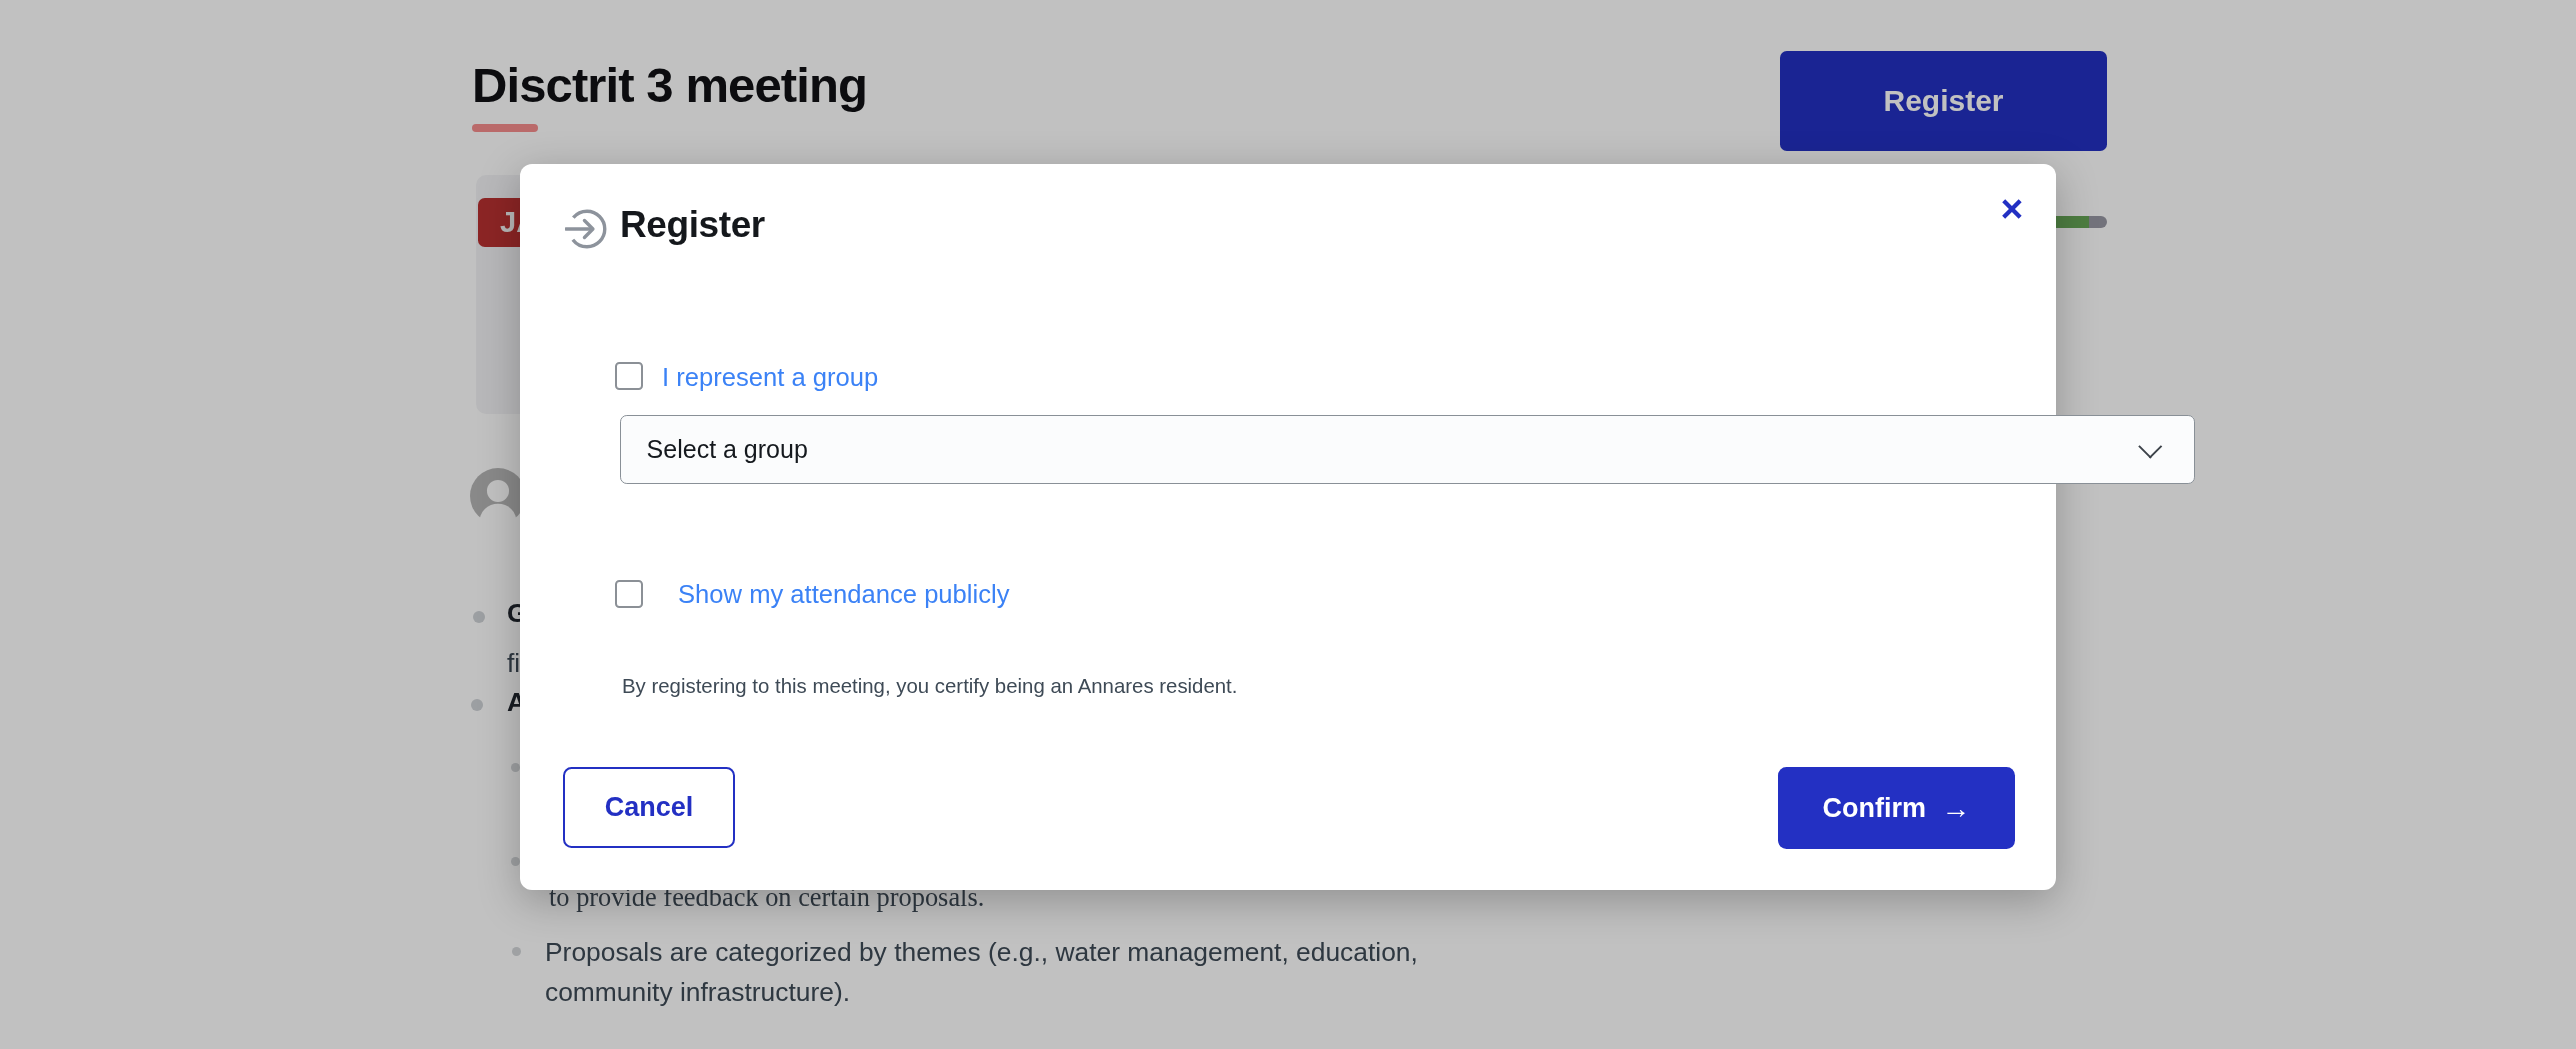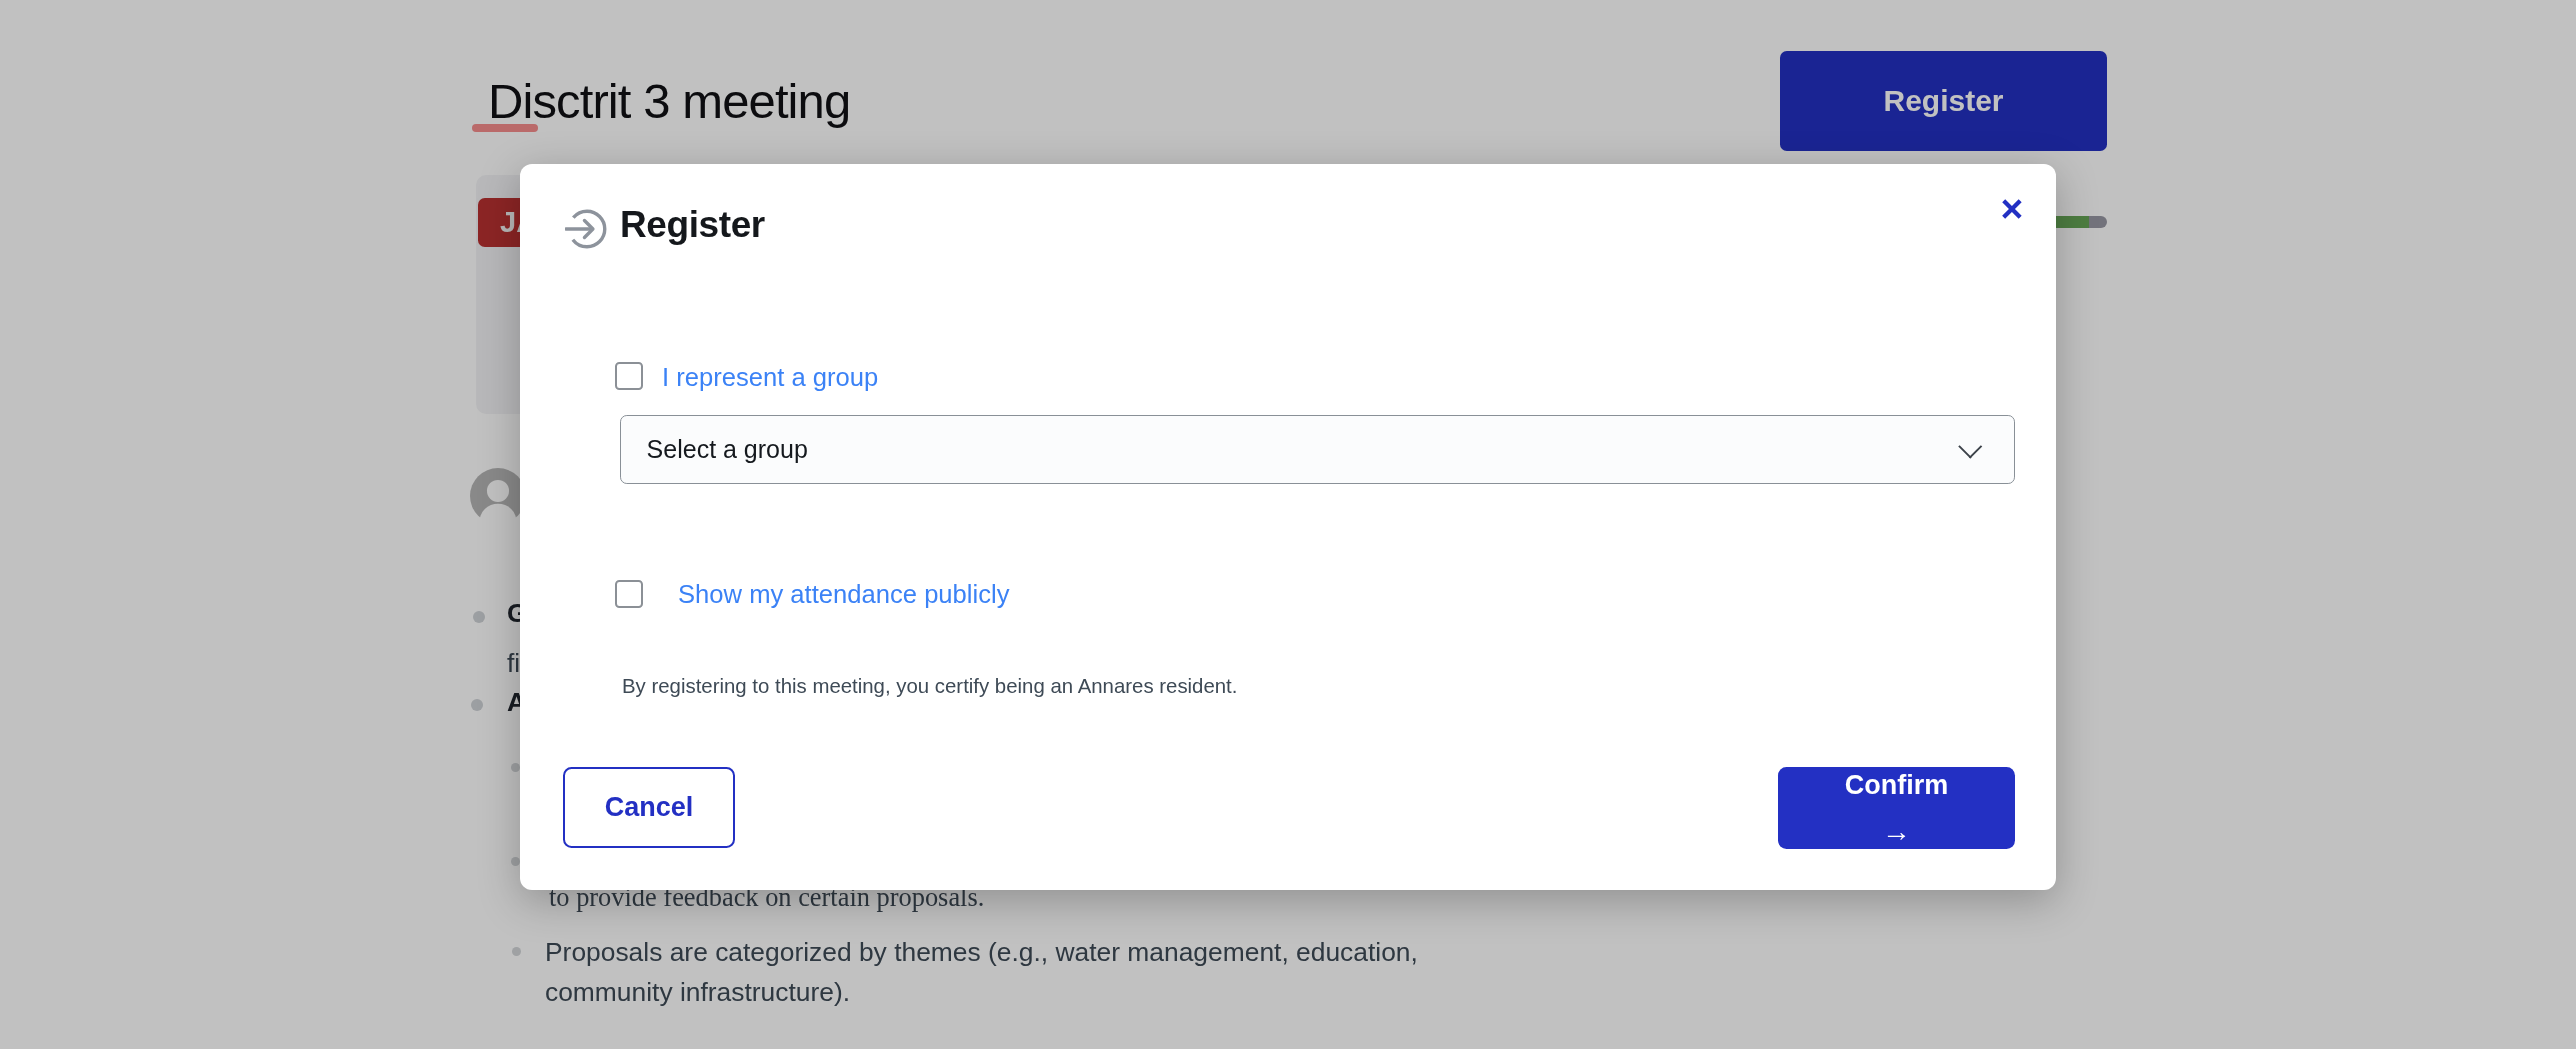--- a/index.html
+++ b/index.html
@@ -2,22 +2,22 @@
 <html style="font-size:13.6px"><head>
 <meta charset="utf-8">
 <style>
   html,body{margin:0;padding:0;background:#e8e8e8;}
   .canvas{
     position:relative;width:2576px;height:1049px;overflow:hidden;
     background:#ffffff;font-family:"Liberation Sans",sans-serif;
   }
   
   .page-title{
-    position:absolute;left:472px;top:55px;margin:16px;
-    font-size:49px;font-weight:normal;letter-spacing:-0.9px;color:#101114;line-height:60px;
+    position:absolute;left:472px;top:55px;margin:0;
+    font-size:49px;font-weight:bold;letter-spacing:-0.9px;color:#101114;line-height:60px;
   }
   .title-underline{
     position:absolute;left:472px;top:124px;width:66px;height:7.7px;
     border-radius:4.3px;background:#f68c8c;
   }
   .register-btn{
     position:absolute;left:1780px;top:51px;width:327px;height:100px;
     background:#2330c3;border:none;border-radius:6.8px;
     color:#ffffff;font-size:30px;font-weight:bold;font-family:inherit;cursor:pointer;
   }
@@ -73,21 +73,21 @@
     border:2.6px solid #8b9096;border-radius:4.3px;background:#fff;cursor:pointer;
   }
   .cb1{left:95px;top:198px;}
   .cb2{left:95px;top:416px;}
   .cb-label{
     position:absolute;color:#3b82f6;font-size:25.6px;line-height:31px;cursor:default;
   }
   .cb1-label{left:142px;top:198px;}
   .cb2-label{left:158px;top:415px;}
   .group-select{
-    position:absolute;left:100px;top:251px;width:1395px;height:69px;box-sizing:border-box;
+    position:absolute;left:100px;top:251px;width:1575px;height:69px;box-sizing:border-box;
     border:1.7px solid #899097;border-radius:6.8px;background:#fbfcfd;cursor:pointer;
     display:flex;align-items:center;
   }
   .group-select .value{
     margin-left:25.6px;color:#15191e;font-size:25px;
   }
   .chevron{
     position:absolute;right:36px;top:22px;width:14.5px;height:14.5px;
     border-right:2.6px solid #3c4249;border-bottom:2.6px solid #3c4249;
     transform:rotate(45deg);
@@ -97,21 +97,21 @@
   }
   .btn-cancel{
     position:absolute;left:43px;top:603px;width:172px;height:81px;box-sizing:border-box;
     background:#ffffff;border:2.6px solid #2330c3;border-radius:8.5px;cursor:pointer;
     color:#2330c3;font-size:27px;font-weight:bold;font-family:inherit;
   }
   .btn-confirm{
     position:absolute;left:1258px;top:603px;width:237px;height:82px;box-sizing:border-box;
     background:#2330c3;border:none;border-radius:8.5px;cursor:pointer;
     color:#ffffff;font-size:27px;font-weight:bold;font-family:inherit;
-    display:flex;align-items:center;justify-content:center;gap:15.3px;flex-direction:column;
+    display:flex;align-items:center;justify-content:center;gap:15.3px;
   }
   .btn-confirm .arrow{font-weight:normal;font-size:29px;line-height:1;}
 </style>
 </head>
 <body>
 
 <div class="canvas">
 
   <h1 class="page-title">Disctrit 3 meeting</h1>
   <div class="title-underline"></div>

